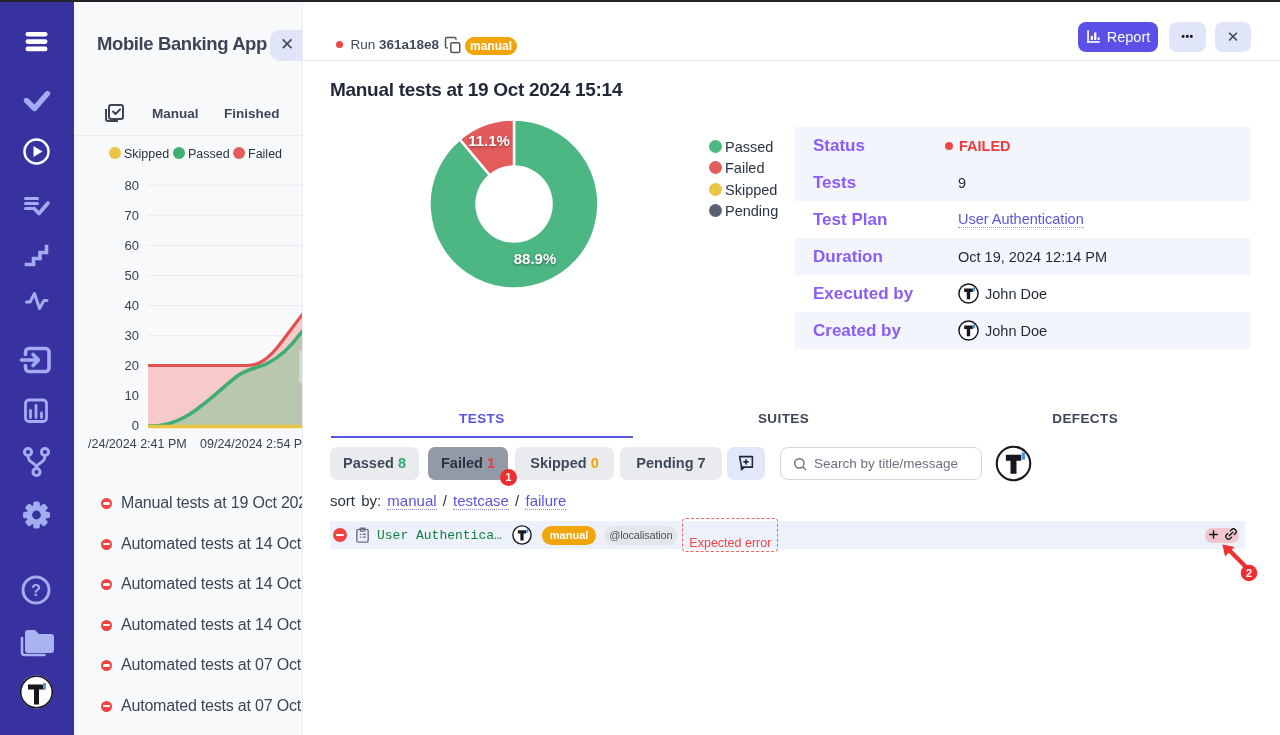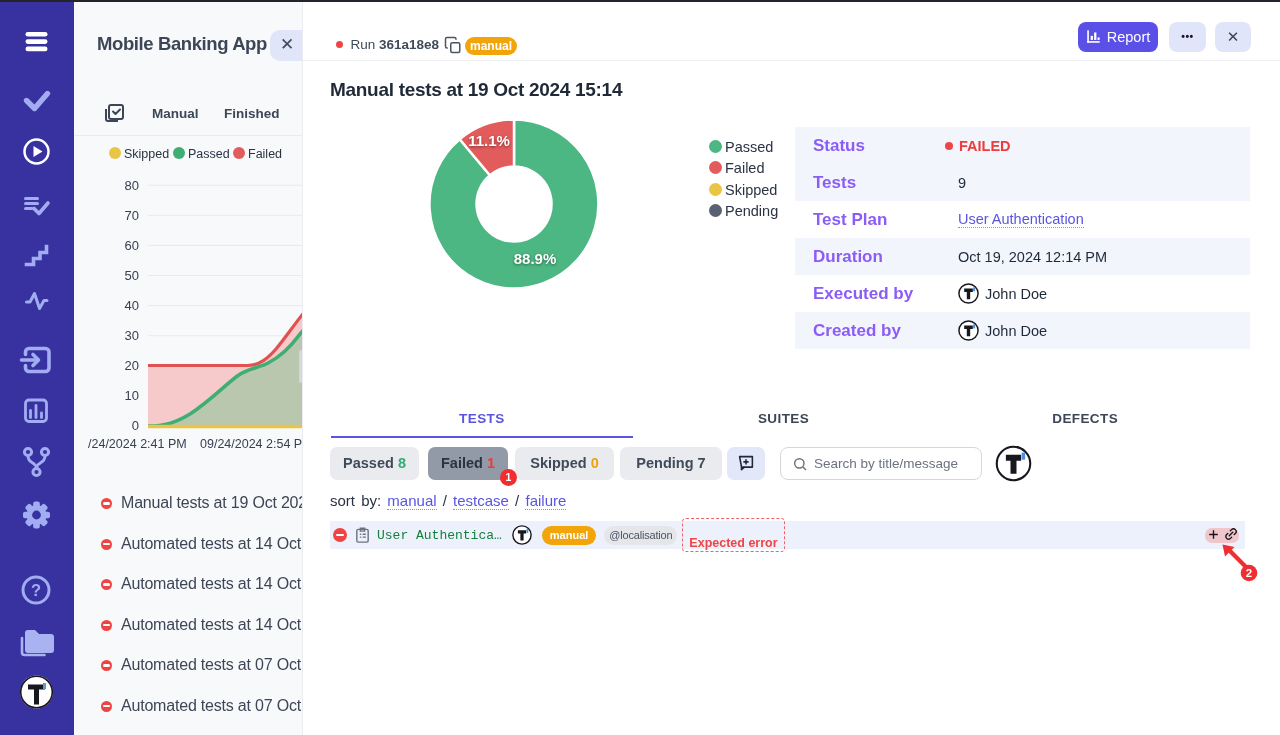--- a/index.html
+++ b/index.html
@@ -287,21 +287,21 @@
           <path d="M9 11 h0.5 M13 11 h3 M9 15 h0.5 M13 15 h3" stroke-linecap="round"></path>
         </svg>
     <span style="font-family:'Liberation Mono', monospace; font-size:13px; color:#15803d; margin-left:6px;">User Authentica…</span>
     <svg width="20" height="20" viewBox="0 0 34 34" style="margin-left:10px;">
           <circle cx="17" cy="17" r="15.5" fill="#fff" stroke="#17171f" stroke-width="2.4"></circle>
           <path d="M10 9 h14 v5.5 h-4.25 v12 h-5.5 v-12 H10 Z" fill="#17171f"></path>
           <rect x="24.5" y="7" width="3.2" height="6.5" fill="#4e8fe0"></rect>
         </svg>
     <span class="pill" style="background:#f2a50a; color:#fff; margin-left:10px; font-size:11px; padding:0 8px;">manual</span>
     <span class="pill" style="background:#e4e6ea; color:#4b5563; font-weight:normal; margin-left:8px; font-size:11px; padding:0 5px; letter-spacing:-0.2px;">@localisation</span>
-    <span style="display:inline-block; height:19px; line-height:17px; border:1.5px dashed #ef6565; border-radius:4px; color:#ee4545; font-size:12.5px; padding:16px 6px; margin-left:5px;font-weight:bold;">Expected error</span>
+    <span style="display:inline-block; height:19px; line-height:17px; border:1.5px dashed #ef6565; border-radius:4px; color:#ee4545; font-size:12.5px; padding:16px 6px; margin-left:5px;">Expected error</span>
     <span style="position:absolute; right:6px; top:7px; width:34px; height:15px; background:#f0c6cc; border-radius:7px;"></span>
     <svg style="position:absolute; right:25px; top:7px;" width="13" height="13" viewBox="0 0 24 24" stroke="#16181d" stroke-width="2.6" fill="none">
           <path d="M12 4 V20 M4 12 H20"></path>
         </svg>
     <svg style="position:absolute; right:7px; top:6px;" width="14" height="14" viewBox="0 0 24 24" stroke="#16181d" stroke-width="2.4" fill="none" stroke-linecap="round">
           <path d="M9 15 L15 9"></path>
           <path d="M11 6.5 l2 -2 a4.2 4.2 0 0 1 6.5 6.5 l-2 2"></path>
           <path d="M13 17.5 l-2 2 a4.2 4.2 0 0 1 -6.5 -6.5 l2 -2"></path>
         </svg>
   </div>

